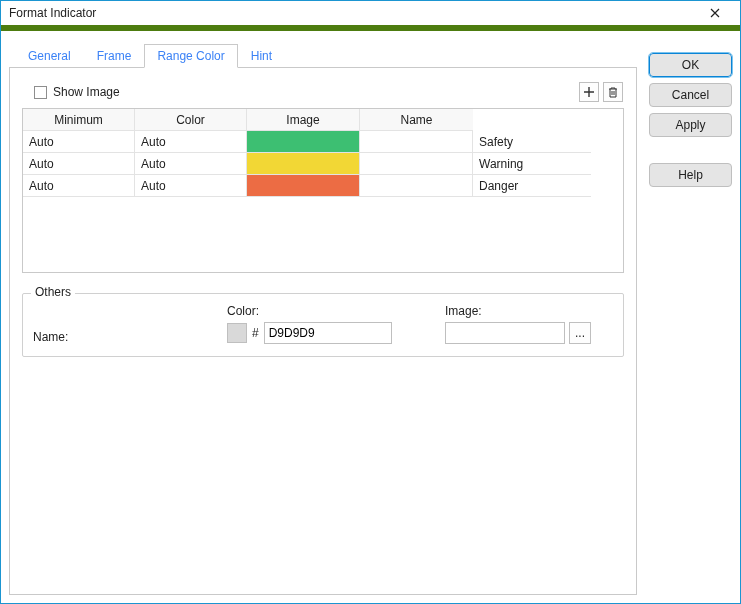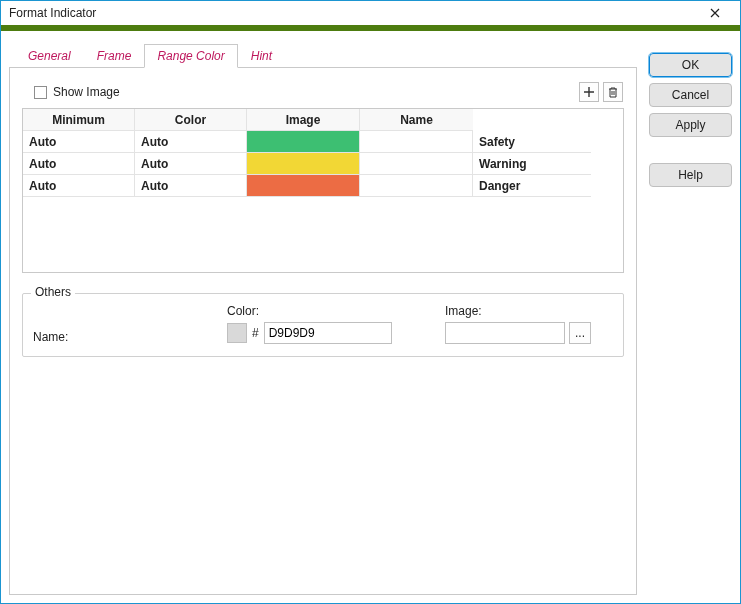--- a/index.html
+++ b/index.html
@@ -81,27 +81,26 @@
   .tabs {
     display: flex;
     align-items: flex-end;
     border-bottom: 1px solid #c9c9c9;
     padding-left: 6px;
     height: 27px;
     margin-top: 4px;
   }
   .tab {
     padding: 4px 12px 4px 12px;
-    color: #be185d;
+    color: #3b82f6;
     cursor: pointer;
     border: 1px solid transparent;
     margin-bottom: -1px;
     background: transparent;
     font-size: 12px;
-    font-style: italic;
   }
   .tab.active {
     border: 1px solid #c9c9c9;
     border-bottom: 1px solid #fff;
     background: #fff;
   }
 
   .panel {
     border: 1px solid #c9c9c9;
     border-top: none;
@@ -143,21 +142,20 @@
     cursor: pointer;
   }
   .icon-btn svg { width: 12px; height: 12px; }
 
   
   .grid {
     border: 1px solid #c9c9c9;
     height: 165px;
     background: #fff;
     width: 100%;
-    font-weight: bold;
   }
   .g-head, .g-row {
     display: grid;
     grid-template-columns: 112px 112px 113px 113px 118px;
   }
   .g-head .cell {
     background: #f8f8f8;
     text-align: center;
     height: 22px;
     line-height: 22px;

